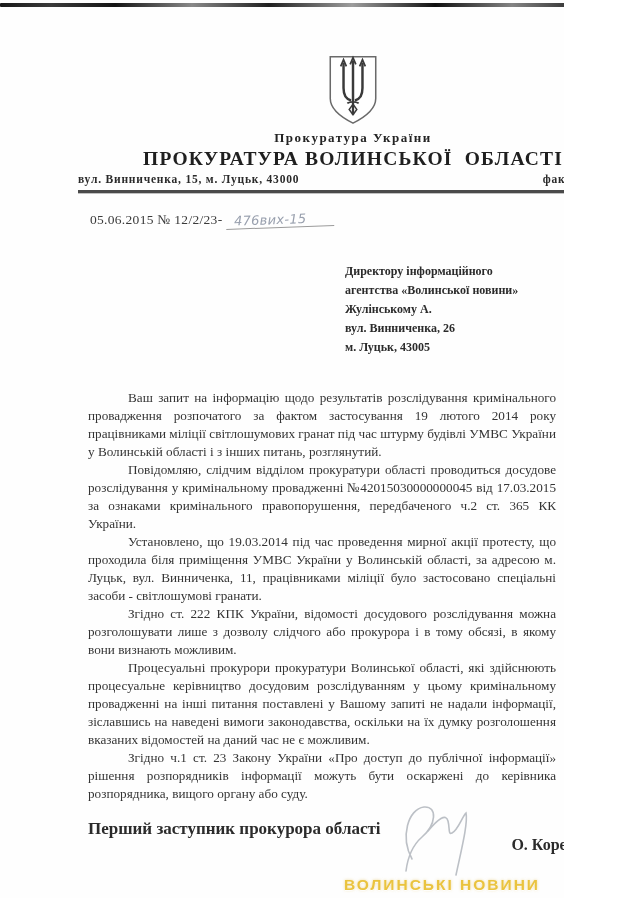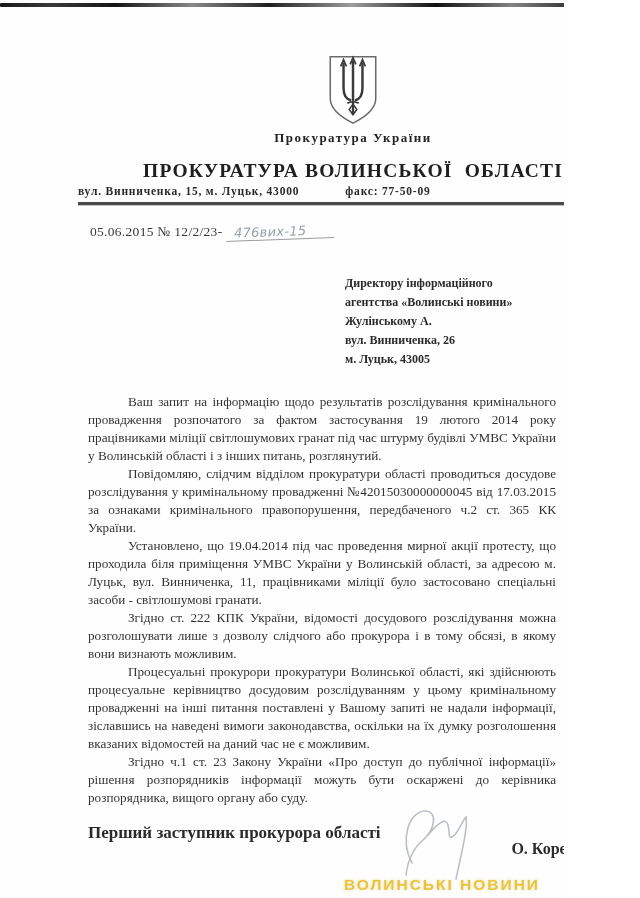--- a/index.html
+++ b/index.html
@@ -20,25 +20,25 @@
       #1b1b1b 92%,#2a2a2a 100%);
     border-radius:1px;
   }
   .content{position:absolute;left:78px;top:0;width:550px;}
   .letterhead{ text-align:center; padding-top:54px;}
   .emblem{display:block;margin:0 auto 4px auto;width:58px;height:72px;}
   .org-parent{
     font-weight:bold;font-size:13px;letter-spacing:1.5px;color:#242424;margin-top:2px;
   }
   .org-name{
-    font-weight:bold;font-size:19.5px;letter-spacing:1.2px;color:#1f1f1f;margin-top:14px;
+    font-weight:bold;font-size:19.5px;letter-spacing:1.2px;color:#1f1f1f;margin-top:2px;
     white-space:nowrap;
   }
   .addr-line{
-    display:flex;justify-content:flex-start;gap:46px;
+    display:flex;justify-content:space-between;gap:46px;
     font-weight:bold;font-size:11.5px;letter-spacing:.8px;color:#2a2a2a;margin-top:3px;
   }
   .rule{
     height:3px;background:#4a4a4a;margin-top:5px;
     box-shadow:0 1px 0 rgba(120,120,120,.45);
   }
   .ref-line{
     margin:19px 0 0 12px;font-size:13.5px;color:#3a3a3a;letter-spacing:.3px;
   }
   .handwritten{
@@ -46,21 +46,21 @@
     border-bottom:1px solid #9b9b9b;
     font-family:"DejaVu Sans",sans-serif;
     font-style:italic;font-size:13px;color:#99a0ae;
     transform:rotate(-2deg);padding:0 4px 0 8px;margin-left:4px;
   }
   .recipient{
     margin:34px 0 0 267px;
     font-weight:bold;font-size:12px;line-height:19px;color:#2b2b2b;
   }
   .body-text{
-    margin:24px 72px 0 10px;
+    margin:32px 72px 0 10px;
     font-size:13.2px;line-height:18px;text-align:justify;color:#343434;
   }
   .body-text p{margin:0;text-indent:40px;}
   .sig-block{
     position:relative;
     display:flex;justify-content:space-between;align-items:flex-start;
     margin:16px 16px 0 10px;
   }
   .sig-titles{font-weight:bold;font-size:17px;line-height:19px;color:#2b2b2b;}
   .sig-name{font-weight:bold;font-size:16px;color:#2b2b2b;margin-top:17px;}
@@ -105,30 +105,30 @@
       <div class="rule"></div>
     </div>
 
     <div class="ref-line">
       <span>05.06.2015</span>
       <span>№ 12/2/23-</span><span class="handwritten">476вих-15</span>
     </div>
 
     <div class="recipient">
       <div>Директору інформаційного</div>
-      <div>агентства «Волинські новини»</div>
+      <div>агентства «Волинської новини»</div>
       <div>Жулінському А.</div>
       <div>вул. Винниченка, 26</div>
       <div>м. Луцьк, 43005</div>
     </div>
 
     <div class="body-text">
       <p>Ваш запит на інформацію щодо результатів розслідування кримінального провадження розпочатого за фактом застосування 19 лютого 2014 року працівниками міліції світлошумових гранат під час штурму будівлі УМВС України у Волинській області і з інших питань, розглянутий.</p>
       <p>Повідомляю, слідчим відділом прокуратури області проводиться досудове розслідування у кримінальному провадженні №42015030000000045 від 17.03.2015 за ознаками кримінального правопорушення, передбаченого ч.2 ст. 365 КК України.</p>
-      <p>Установлено, що 19.04.2014 під час проведення мирної акції протесту, що проходила біля приміщення УМВС України у Волинській області, за адресою м. Луцьк, вул. Винниченка, 11, працівниками міліції було застосовано спеціальні засоби - світлошумові гранати.</p>
+      <p>Установлено, що 19.03.2014 під час проведення мирної акції протесту, що проходила біля приміщення УМВС України у Волинській області, за адресою м. Луцьк, вул. Винниченка, 11, працівниками міліції було застосовано спеціальні засоби - світлошумові гранати.</p>
       <p>Згідно ст. 222 КПК України, відомості досудового розслідування можна розголошувати лише з дозволу слідчого або прокурора і в тому обсязі, в якому вони визнають можливим.</p>
       <p>Процесуальні прокурори прокуратури Волинської області, які здійснюють процесуальне керівництво досудовим розслідуванням у цьому кримінальному провадженні на інші питання поставлені у Вашому запиті не надали інформації, зіславшись на наведені вимоги законодавства, оскільки на їх думку розголошення вказаних відомостей на даний час не є можливим.</p>
       <p>Згідно ч.1 ст. 23 Закону України «Про доступ до публічної інформації» рішення розпорядників інформації можуть бути оскаржені до керівника розпорядника, вищого органу або суду.</p>
     </div>
 
     <div class="sig-block">
       <div class="sig-titles">
         <div>Перший заступник прокурора області</div>
       </div>
       <svg class="sig-scribble" viewBox="0 0 92 84" fill="none" xmlns="http://www.w3.org/2000/svg">

